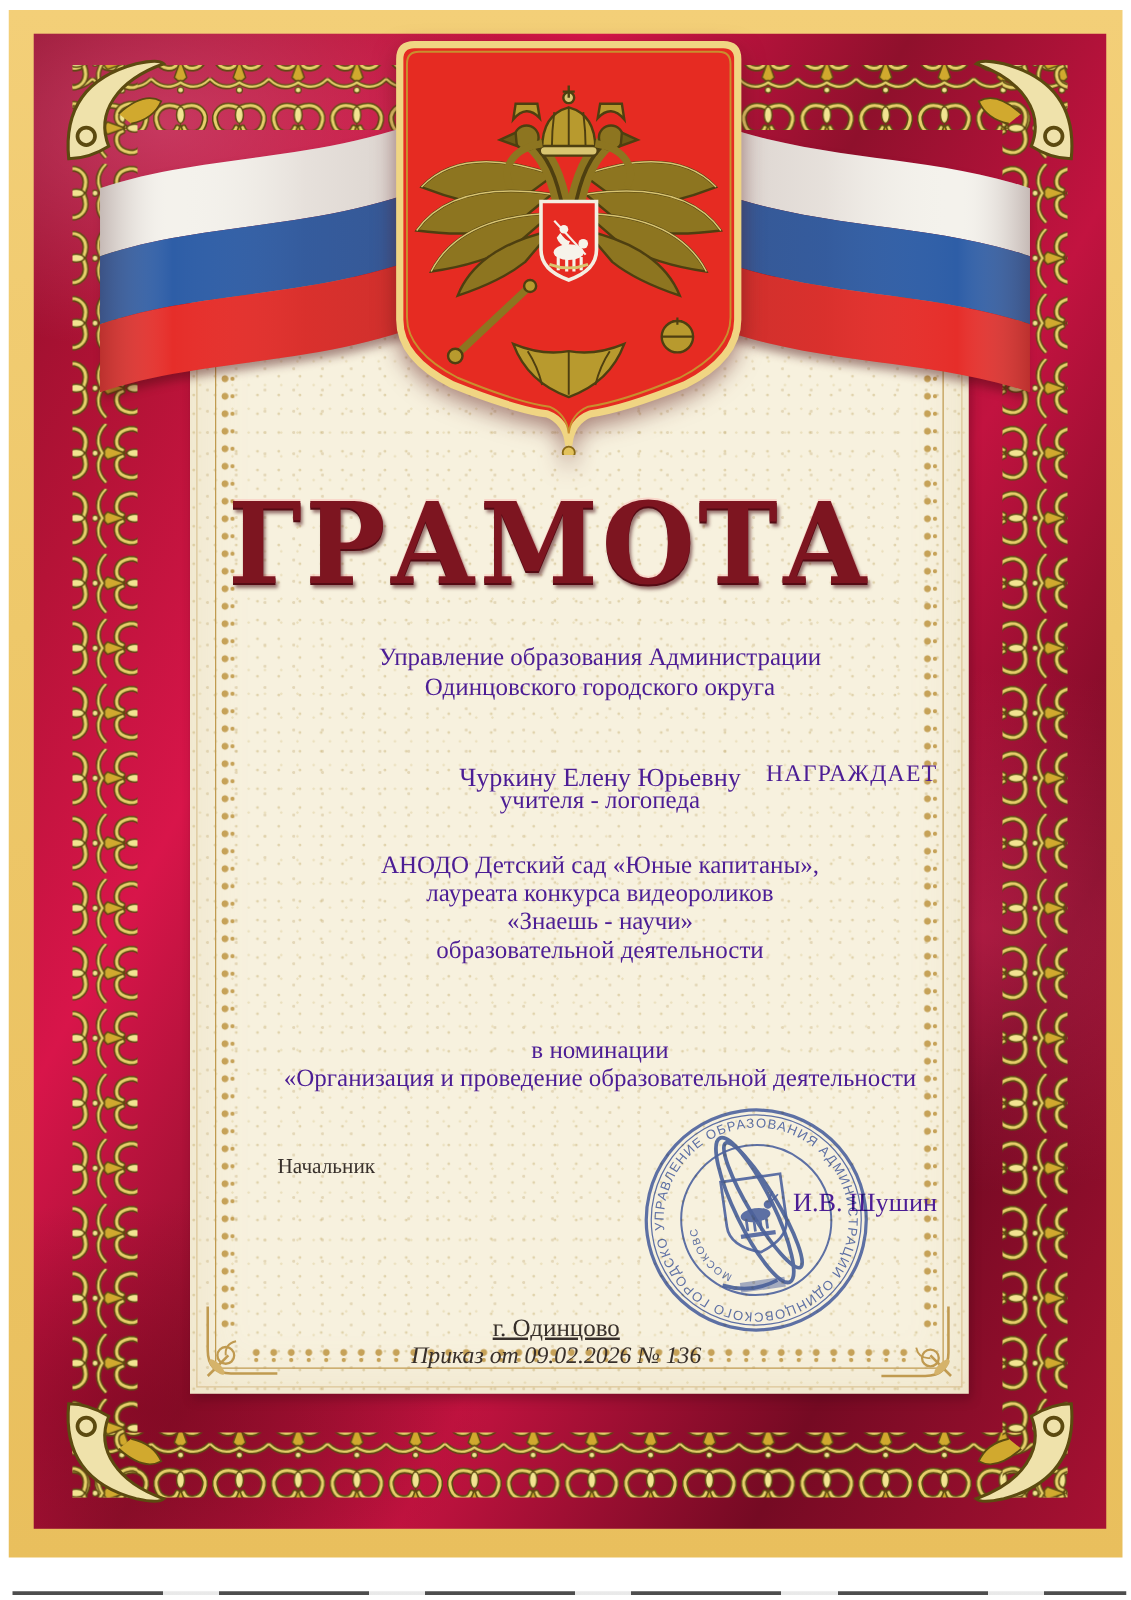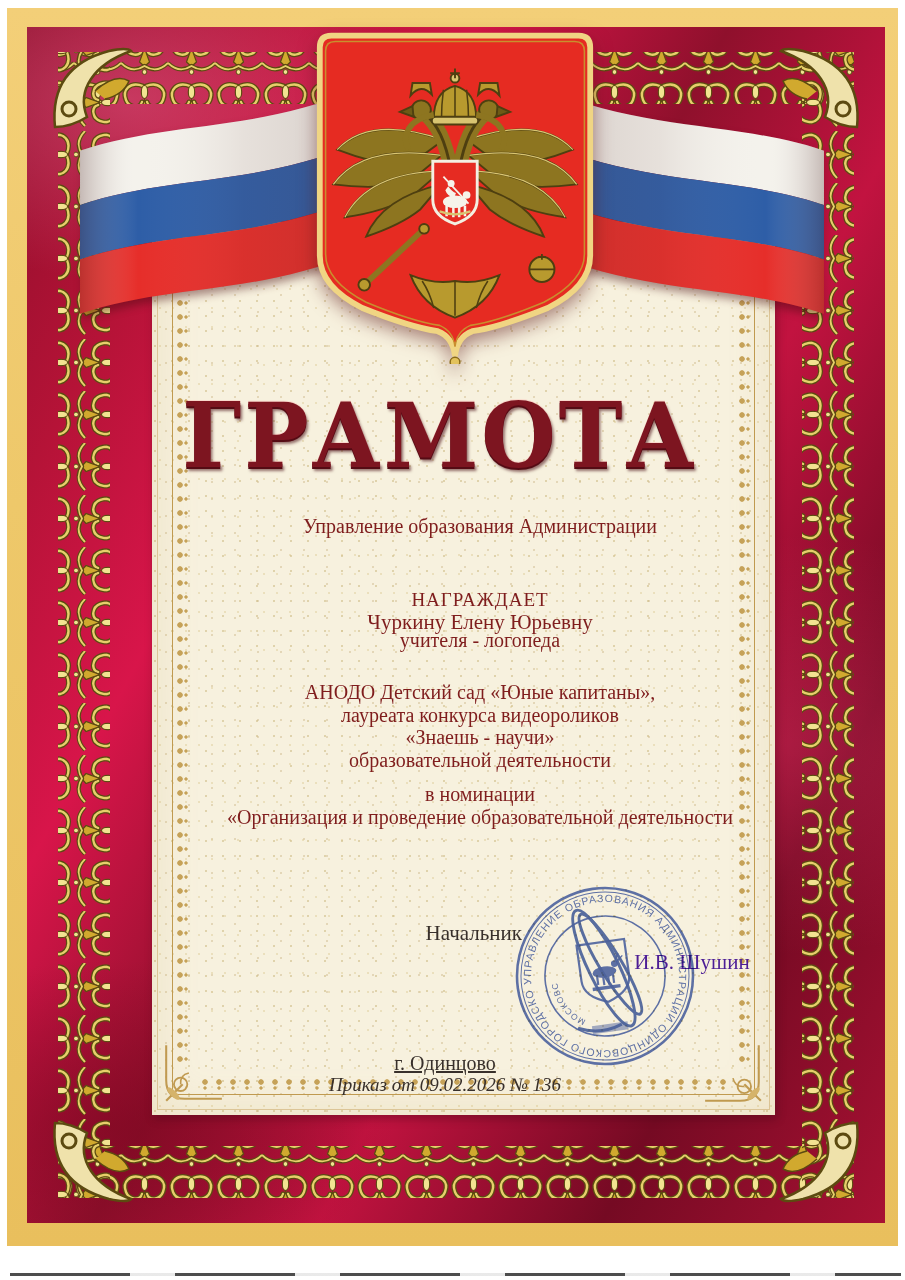--- a/index.html
+++ b/index.html
@@ -44,29 +44,29 @@
   .flag{filter:drop-shadow(3px 5px 4px rgba(70,10,15,.45));}
   .flag.left{left:76px;top:84px;}
   .flag.right{left:556px;top:84px;transform:scaleX(-1);}
   .coat{left:310px;top:26px;filter:drop-shadow(0 7px 9px rgba(90,20,20,.5));}
 
   
   .title{left:0;top:390px;width:880px;text-align:center;
     font-family:"DejaVu Serif", serif;font-weight:bold;font-size:90px;line-height:1;
     letter-spacing:3px;color:#7d1520;transform:scaleX(.95);
     text-shadow:0 2px 0 #550b14, 2px 4px 3px rgba(70,10,16,.55), 0 -1px 0 rgba(255,160,160,.30);}
-  .typed{left:210px;width:540px;text-align:center;color:#7f1d1d;}
+  .typed{left:210px;width:540px;text-align:center;color:#4c1d95;}
   .fs20{font-size:20px;line-height:24px;} .fs19{font-size:19px;} .fs21{font-size:21px;}
   .issuer{top:514px;}
-  .awards{top:589px;letter-spacing:1px;}
+  .awards{top:609px;letter-spacing:1px;text-align:right;}
   .recipient{top:610px;}
   .role{top:628px;}
   .descr{top:681px;line-height:22.5px;}
-  .nomination{top:783px;line-height:22.5px;}
-  .signer{left:222px;top:920px;width:300px;text-align:right;font-size:21px;line-height:26px;color:#38302b;}
+  .nomination{top:829px;line-height:22.5px;}
+  .signer{left:222px;top:920px;width:300px;text-align:left;font-size:17px;line-height:26px;color:#38302b;}
   .signer-name{left:622px;top:950px;width:140px;text-align:center;font-size:21px;color:#4c1d95;}
   .footer{left:180px;width:530px;text-align:center;color:#38302b;}
   .city{top:1051px;text-decoration:underline;} .order{top:1074px;font-style:italic;}
 
   
   .stamp{left:505px;top:876px;mix-blend-mode:multiply;opacity:.88;transform:rotate(-8deg);}
   .stamp text{font-family:"Liberation Sans", sans-serif;}
 
   
   .scan-line{left:10px;right:4px;top:1273px;height:3px;opacity:.85;
@@ -236,20 +236,21 @@
     </g>
     <path d="M138,156 L164,184" stroke="#f6f3ea" stroke-width="1.8"></path>
     <path d="M134,192 q16,6 32,0" stroke="#d9c571" stroke-width="2.4" fill="none"></path>
   </g>
 </svg>
 
 <div class="abs title">ГРАМОТА</div>
 
 <div class="abs typed fs20 issuer">
   <div>Управление образования Администрации</div>
+  <div>Одинцовского городского округа</div>
 </div>
 <div class="abs typed fs19 awards">НАГРАЖДАЕТ</div>
 <div class="abs typed fs21 recipient">Чуркину Елену Юрьевну</div>
 <div class="abs typed fs20 role">учителя - логопеда</div>
 <div class="abs typed fs20 descr">
   <div>АНОДО Детский сад «Юные капитаны»,</div>
   <div>лауреата конкурса видеороликов</div>
   <div>«Знаешь - научи»</div>
   <div>образовательной деятельности</div>
 </div>

